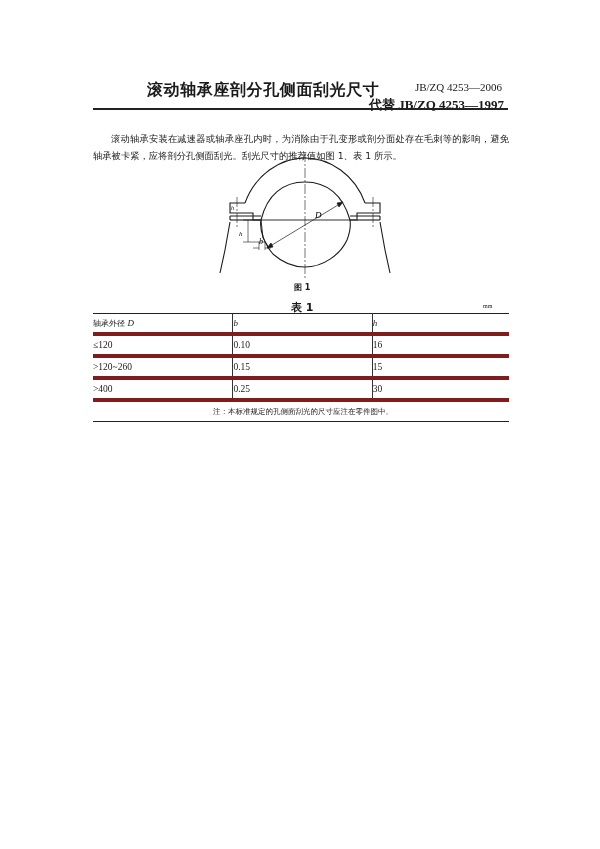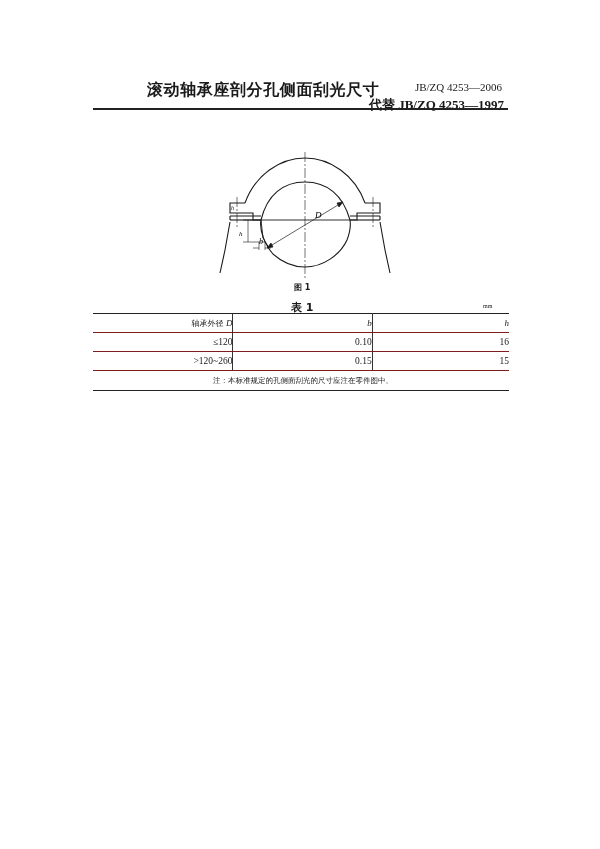--- a/index.html
+++ b/index.html
@@ -37,22 +37,22 @@
     }
     .unit {
       position: absolute; left: 483px; top: 303px; font-size: 6px;
       font-family: "Liberation Serif", serif;
     }
     table.spec {
       position: absolute; left: 93px; top: 313px; width: 416px; border-collapse: collapse;
       font-size: 8px; font-family: "DejaVu Sans", sans-serif;
     }
     table.spec th, table.spec td {
-      height: 18px; padding: 0; text-align: right; border-top: 1px solid #333;
-      border-bottom: 1px solid #7f1d1d; font-weight: normal;
+      height: 18px; padding: 0; text-align: left; border-top: 1px solid #333;
+      border-bottom: 4px solid #7f1d1d; font-weight: normal;
     }
     table.spec tr.head th { border-top: 1.6px solid #222; }
     table.spec .c1 { width: 140px; }
     table.spec .c2 { width: 139px; border-left: 1px solid #333; border-right: 1px solid #333; }
     table.spec .c3 { width: 137px; }
     table.spec td.note {
       text-align: center; padding-left: 4px; height: 19px; border-bottom: 1.6px solid #222;
       font-size: 7.5px;
     }
     .ital { font-style: italic; font-family: "Liberation Serif", serif; font-size: 9px; }
@@ -61,20 +61,21 @@
 </head>
 <body>
 
 <div class="page">
 
   <div class="std-no">JB/ZQ 4253—2006</div>
   <div class="replaces">代替 JB/ZQ 4253—1997</div>
   <div class="title">滚动轴承座剖分孔侧面刮光尺寸</div>
   <div class="rule-top"></div>
 
+  <p class="para">滚动轴承安装在减速器或轴承座孔内时，为消除由于孔变形或剖分面处存在毛刺等的影响，避免轴承被卡紧，应将剖分孔侧面刮光。刮光尺寸的推荐值如图 1、表 1 所示。</p>
 
   <svg class="figure" width="220" height="130" viewBox="0 0 220 130">
     <g fill="none" stroke="#1a1a1a" stroke-width="1.1">
 
       <path d="M50 53 C 60 25, 85 8, 110 8 C 135 8, 160 25, 170 53"></path>
 
       <path d="M50 53 L35 53 L35 63 L45 63"></path>
 
       <path d="M170 53 L185 53 L185 63 L175 63"></path>
 
@@ -145,18 +146,23 @@
       <td class="c1 num">≤120</td>
       <td class="c2 num">0.10</td>
       <td class="c3 num">16</td>
     </tr>
     <tr>
       <td class="c1 num">&gt;120~260</td>
       <td class="c2 num">0.15</td>
       <td class="c3 num">15</td>
     </tr>
     <tr>
+      <td class="c1 num">&gt;400</td>
+      <td class="c2 num">0.25</td>
+      <td class="c3 num">30</td>
+    </tr>
+    <tr>
       <td class="note" colspan="3">注：本标准规定的孔侧面刮光的尺寸应注在零件图中。</td>
     </tr>
   </tbody>
     </table>
 
 </div>
 
 </body></html>

